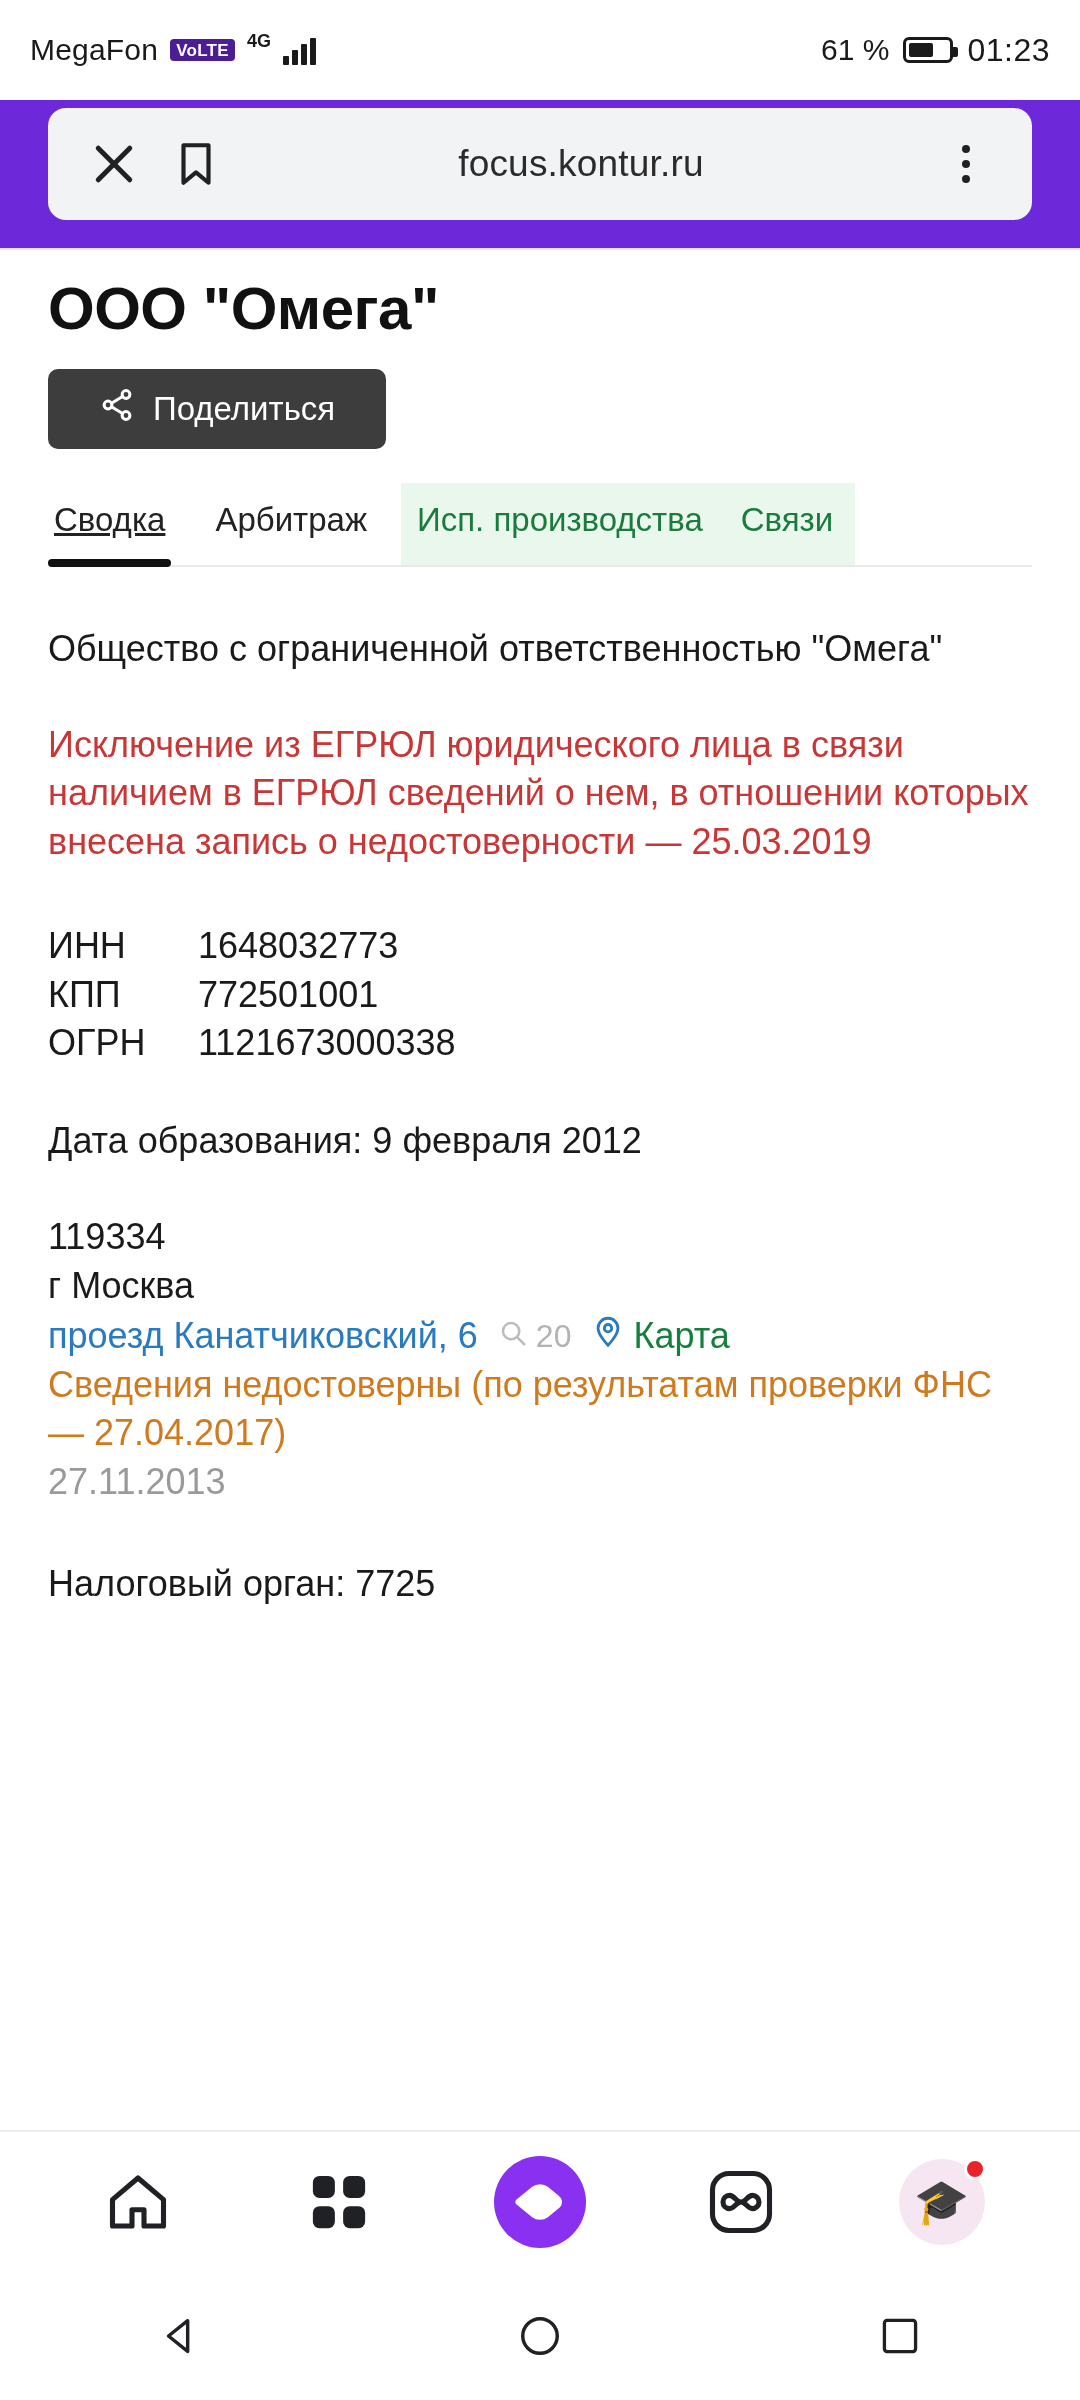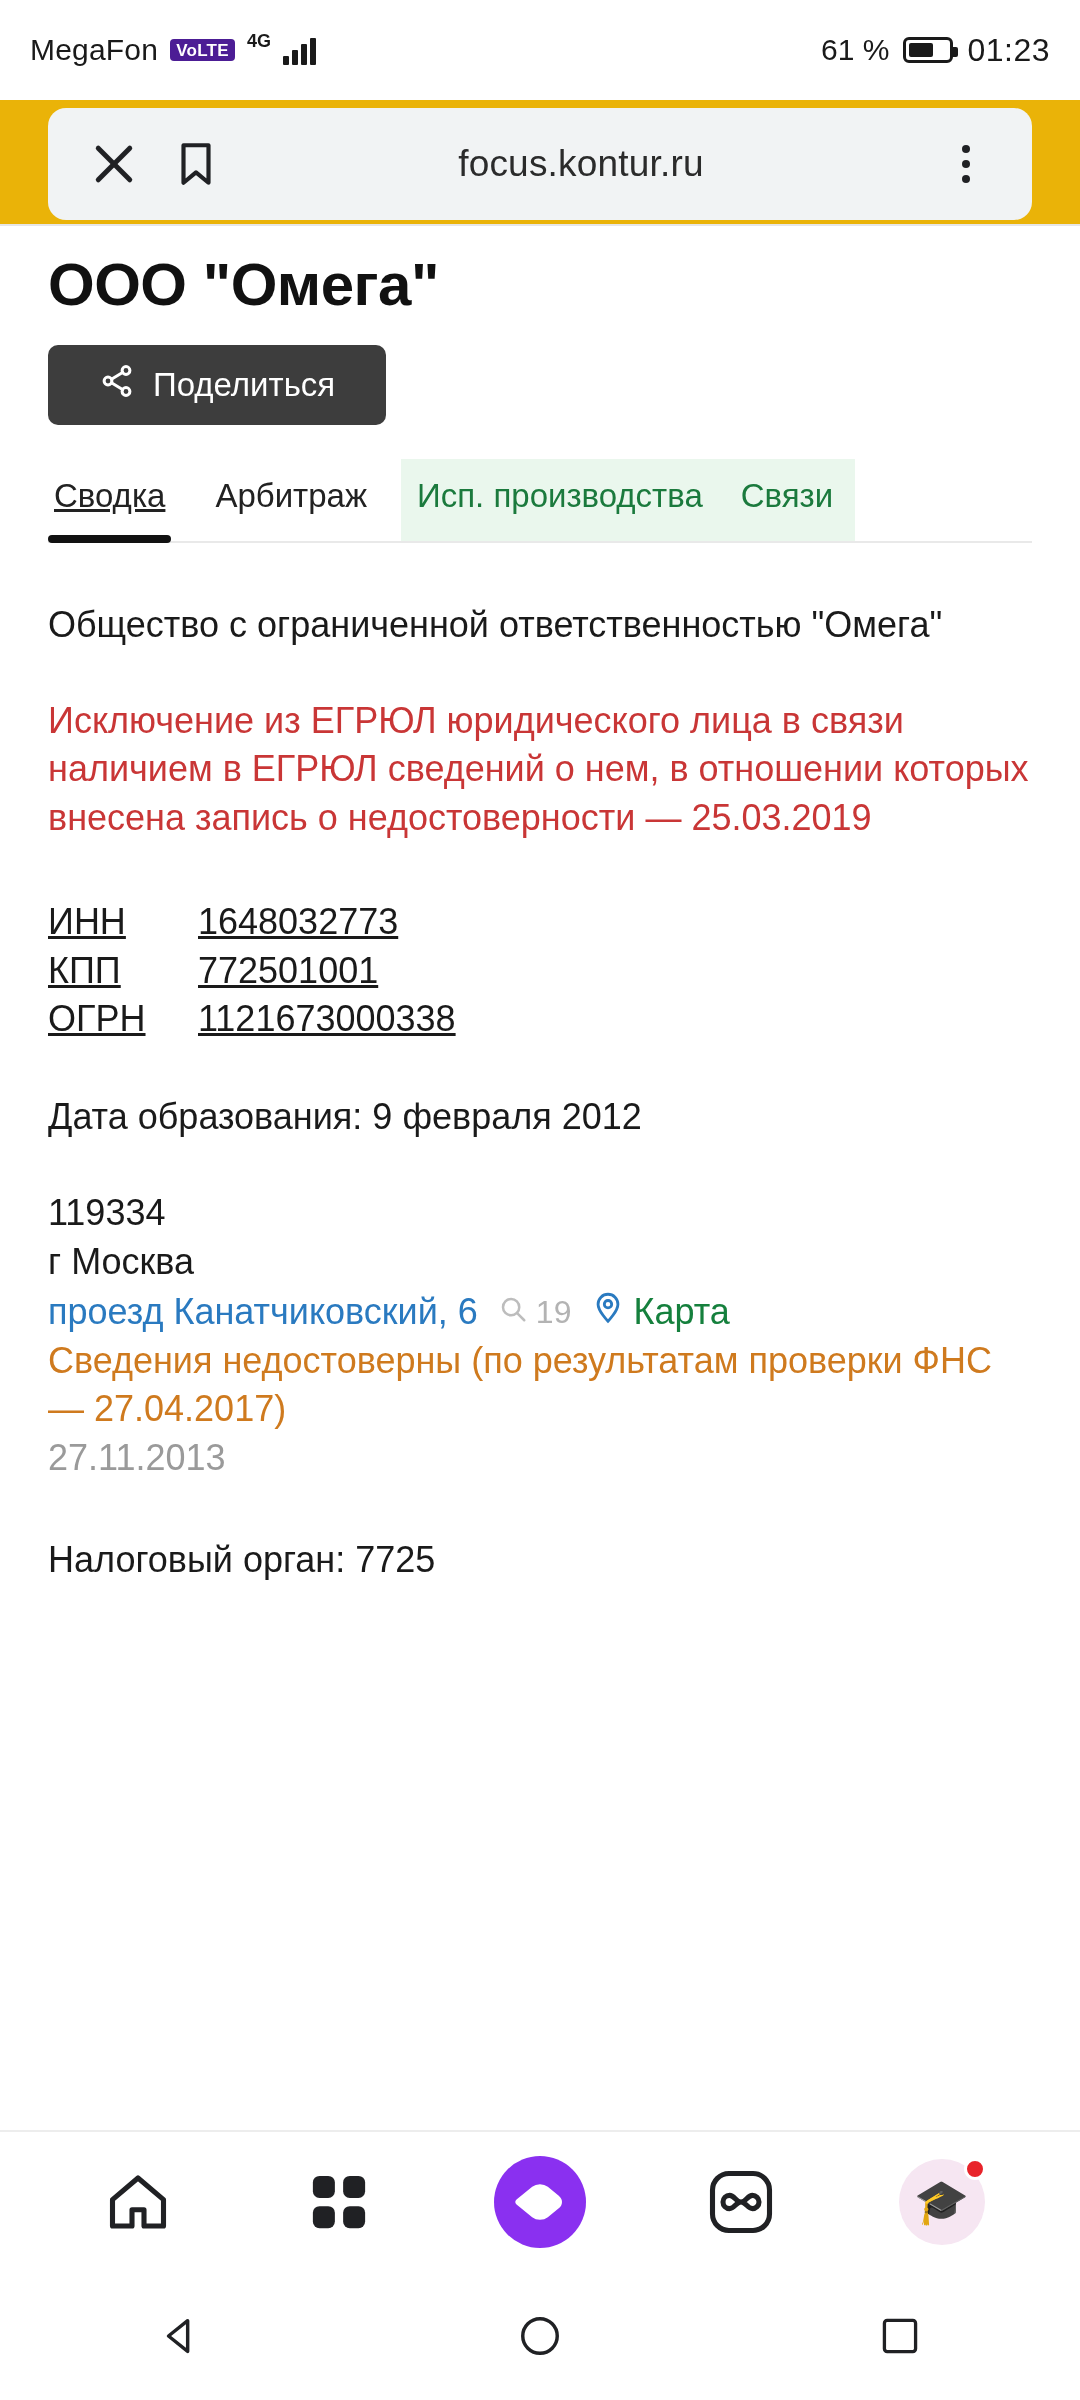--- a/index.html
+++ b/index.html
@@ -44,22 +44,22 @@
   }
   .batt::after {
     content: ""; position: absolute; right: -8px; top: 7px;
     width: 5px; height: 10px; background: #1a1a1a; border-radius: 0 2px 2px 0;
   }
   .batt span { display: block; height: 100%; width: 62%; background: #1a1a1a; border-radius: 2px; }
   .clock { font-size: 32px; letter-spacing: .5px; }
 
   
   .browserbar {
-    padding: 8px 48px 4px 48px;
-    background: #eab308;
+    padding: 8px 48px 28px 48px;
+    background: #6d28d9;
   }
   .urlbar {
     background: #f1f3f4;
     border-radius: 18px;
     height: 112px;
     display: flex;
     align-items: center;
     padding: 0 34px;
   }
   .urlbar .icon-btn {
@@ -146,21 +146,21 @@
     font-size: 36px;
     line-height: 1.34;
     color: #c93636;
   }
   .codes {
     margin-top: 56px;
     font-size: 36px;
     line-height: 1.35;
     color: #1a1a1a;
   }
-  .codes .row { display: flex; text-decoration: underline; }
+  .codes .row { display: flex; }
   .codes .lbl { width: 150px; }
   .founded {
     margin-top: 52px;
     font-size: 36px;
     color: #1a1a1a;
   }
   .address {
     margin-top: 50px;
     font-size: 36px;
     line-height: 1.38;
@@ -326,21 +326,21 @@
     <div>г Москва</div>
     <div>
       <span class="addr-link">проезд Канатчиковский, 6</span>
       <span class="count-wrap">
         <span>
           <svg width="30" height="30" viewBox="0 0 24 24" fill="none" stroke="#bdbdbd" stroke-width="2">
             <circle cx="10.5" cy="10.5" r="6.5"></circle>
               <line x1="15.5" y1="15.5" x2="21" y2="21" stroke-linecap="round"></line>
           </svg>
         </span>
-        <span class="num">19</span>
+        <span class="num">20</span>
       </span>
       <span class="map-link">
         <span>
           <svg width="34" height="34" viewBox="0 0 24 24" fill="none" stroke="#2a7ac0" stroke-width="2">
             <path d="M12 22s7-7.1 7-12a7 7 0 1 0-14 0c0 4.9 7 12 7 12z"></path>
               <circle cx="12" cy="10" r="2.6"></circle>
           </svg>
         </span>
         <span>Карта</span>
       </span>

